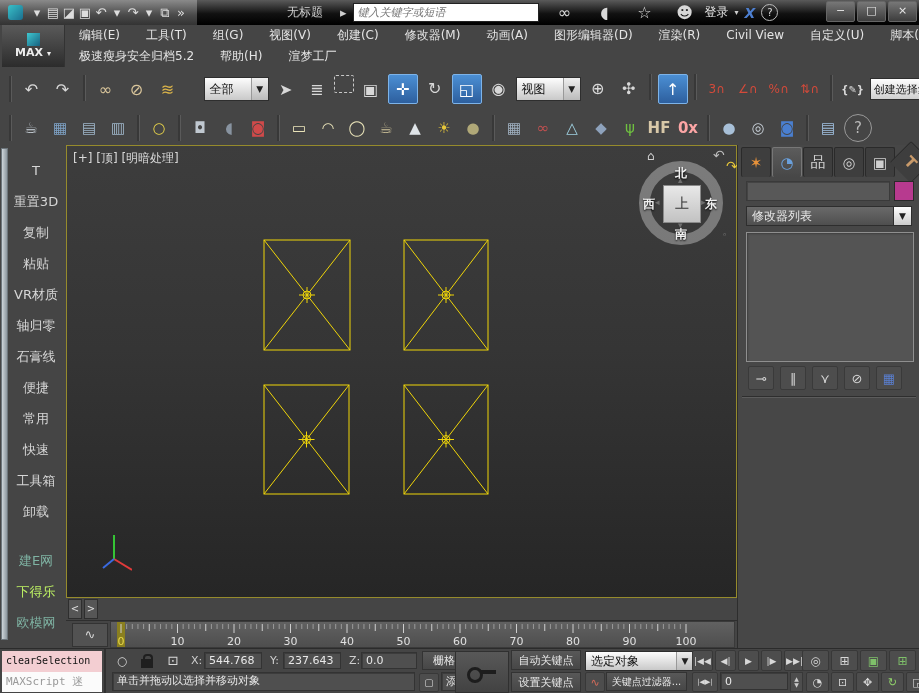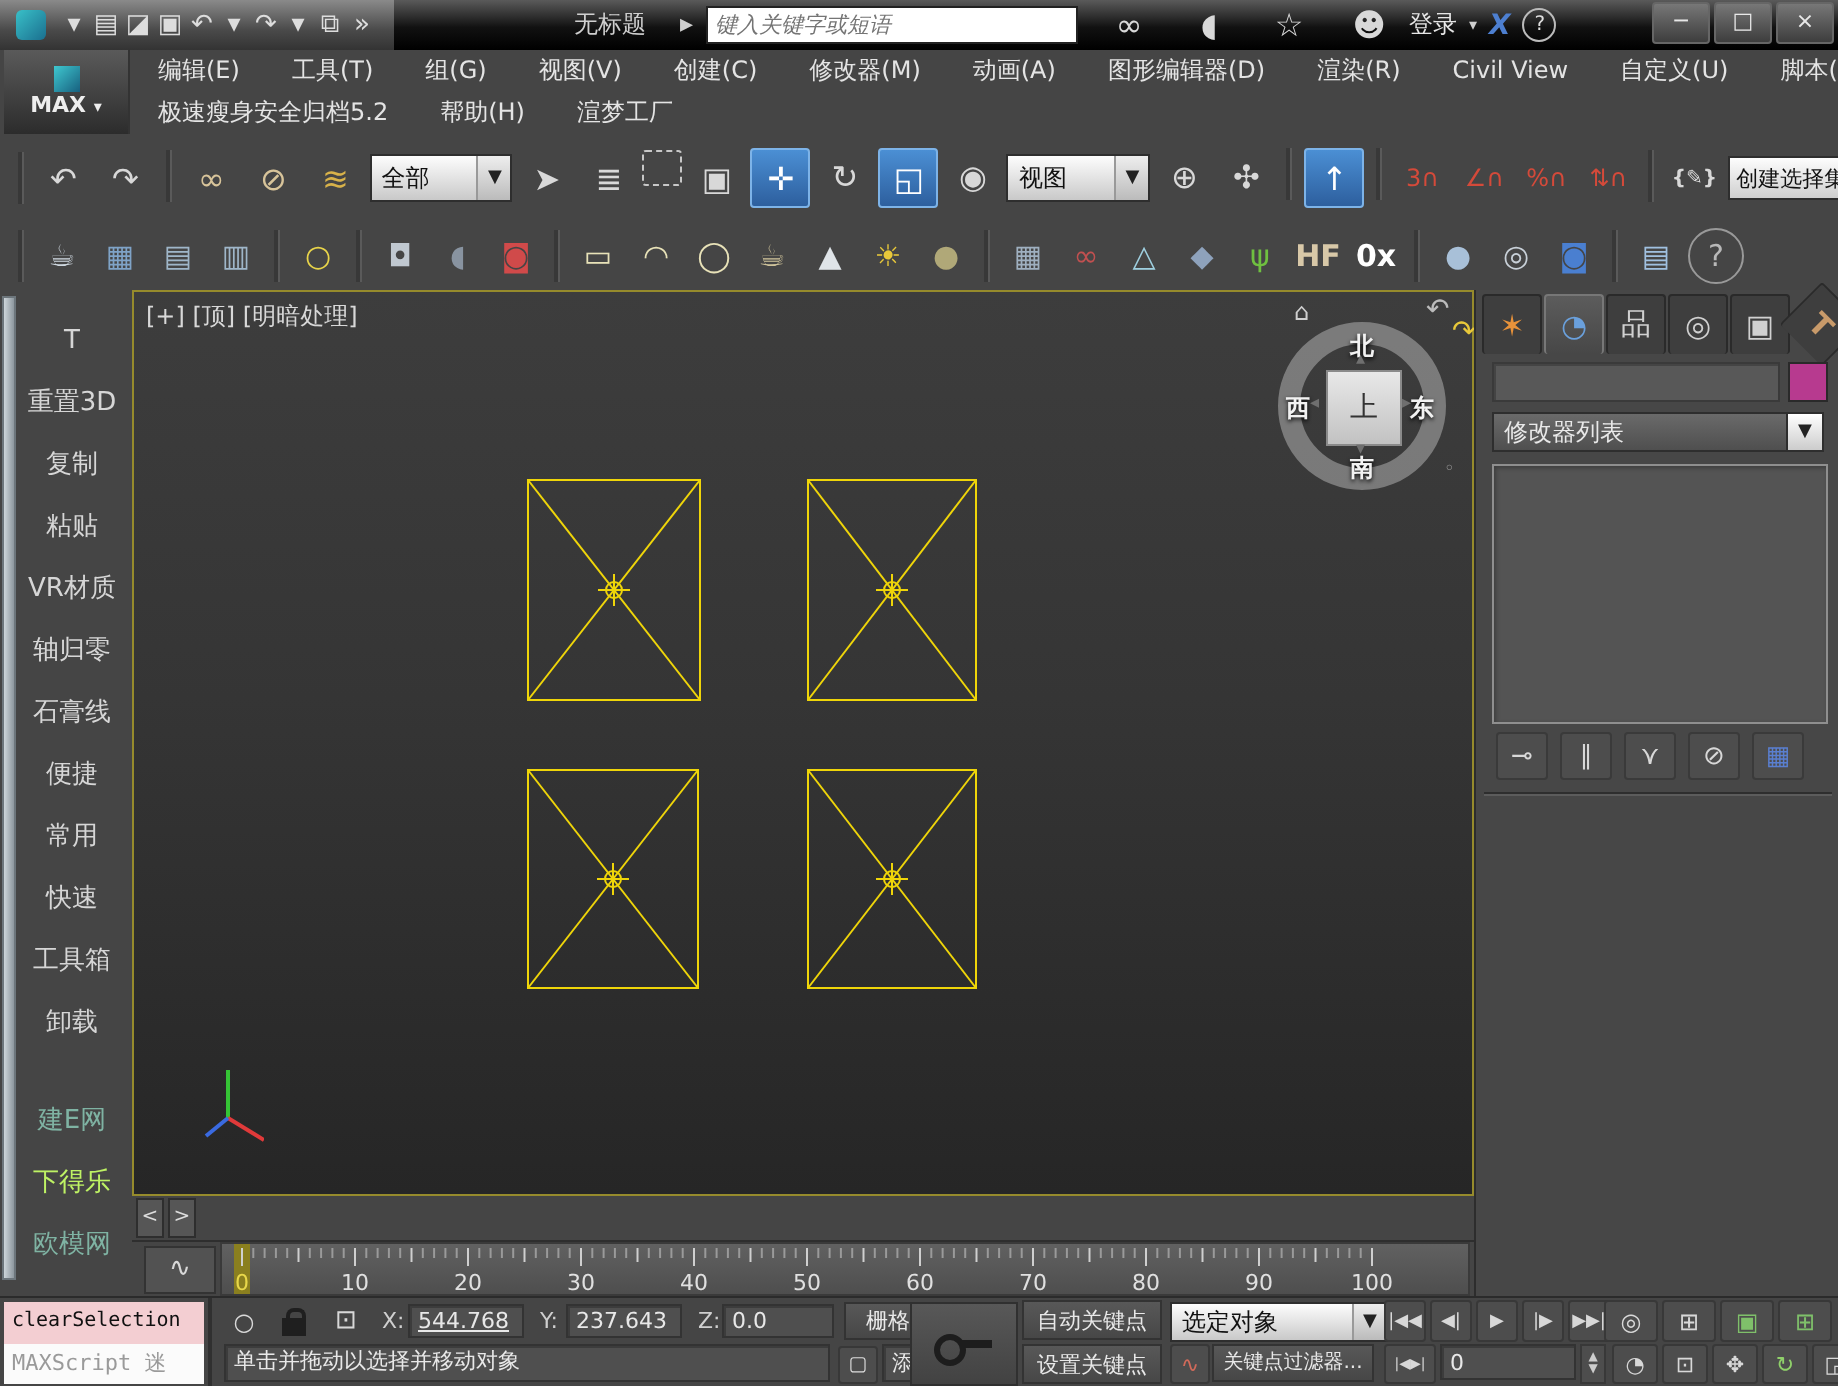--- a/index.html
+++ b/index.html
@@ -49,21 +49,21 @@
   .ticon.txt{font-size:10px;font-weight:bold;}
   .ticon.circ{border:1px solid #999;border-radius:50%;width:18px;height:18px;font-size:11px;}
   .ticon.dashed{border:1px dashed #c8c8c8;width:18px;height:16px;font-size:0;}
   .tsep{width:2px;height:26px;background:#383838;border-right:1px solid #5a5a5a;margin:0 3px;display:inline-block;}
   #toolbar2 .ticon{width:26px;height:26px;font-size:15px;}
   .litedd{height:22px;background:linear-gradient(#fdfdfd,#c9c9c9);border:1px solid #2e2e2e;
       color:#111;display:flex;align-items:center;font-size:12px;padding-left:5px;position:relative;}
   .litedd .arr{margin-left:auto;width:16px;height:100%;border-left:1px solid #999;
       display:flex;align-items:center;justify-content:center;color:#222;font-size:9px;
       background:linear-gradient(#eee,#bbb);}
-  #filter-dd{width:76px;} #coord-dd{width:76px;}
+  #filter-dd{width:76px;margin-left:19px;} #coord-dd{width:76px;}
   #namedset-field{width:62px;height:20px;background:linear-gradient(#fdfdfd,#cfcfcf);
       border:1px solid #2e2e2e;color:#111;font-size:11px;display:flex;align-items:center;
       padding:0 3px;white-space:nowrap;overflow:hidden;}
   
   #workspace{left:0;top:145px;width:919px;height:503px;}
   #sidebar{left:0;top:0;width:66px;height:503px;}
   #sidebar-handle{left:1px;top:3px;width:5px;height:490px;
       background:linear-gradient(90deg,#cdd5da,#8d979e);border:1px solid #6d767c;}
   #sidebar-items{left:6px;top:10px;width:60px;}
   .sbtn{height:31px;line-height:31px;text-align:center;color:#d6d6d6;font-size:13px;white-space:nowrap;}
@@ -273,21 +273,21 @@
       <span class="ticon" style="color: rgb(223, 228, 232);">▲</span>
       <span class="ticon" style="color: rgb(232, 200, 58);">☀</span>
       <span class="ticon" style="color: rgb(176, 168, 120);">●</span>
       <i class="tsep"></i>
       <span class="ticon" style="color: rgb(159, 176, 192);">▦</span>
       <span class="ticon" style="color: rgb(192, 80, 80);">∞</span>
       <span class="ticon" style="color: rgb(159, 208, 224);">△</span>
       <span class="ticon" style="color: rgb(142, 162, 188);">◆</span>
       <span class="ticon" style="color: rgb(111, 192, 64);">ψ</span>
       <span class="ticon txt" style="color: rgb(216, 200, 168);">HF</span>
-      <span class="ticon txt" style="color: #ffffff;">0x</span>
+      <span class="ticon txt" style="color: #fca5a5;">0x</span>
       <i class="tsep"></i>
       <span class="ticon" style="color: rgb(168, 192, 216);">●</span>
       <span class="ticon" style="color: rgb(200, 208, 216);">◎</span>
       <span class="ticon" style="color: rgb(74, 127, 208);">◙</span>
       <i class="tsep"></i>
       <span class="ticon" style="color: rgb(160, 192, 224);">▤</span>
       <span class="ticon circ" style="color: rgb(184, 184, 184);">?</span>
     </span>
 </div>
 
@@ -530,21 +530,21 @@
     <div id="mxs2" class="abs">MAXScript 迷</div>
   </div>
 
   <span class="ticon abs" style="left:112px;top:2px;width:20px;height:19px;font-size:12px;">○</span>
   <span class="ticon abs" style="left:137px;top:2px;width:20px;height:19px;">
       <span class="icon-lock"></span>
     </span>
   <span class="ticon abs" style="left:162px;top:2px;width:22px;height:19px;font-size:13px;">⊡</span>
 
   <span class="slab abs" style="left:191px;top:2px;">X:</span>
-  <span class="sfield abs" style="left:204px;top:3px;width:58px;height:17px;text-decoration:underline;">544.768</span>
+  <span class="sfield abs" style="left:204px;top:3px;width:58px;height:17px;">544.768</span>
   <span class="slab abs" style="left:270px;top:2px;">Y:</span>
   <span class="sfield abs" style="left:283px;top:3px;width:58px;height:17px;">237.643</span>
   <span class="slab abs" style="left:349px;top:2px;">Z:</span>
   <span class="sfield abs" style="left:361px;top:3px;width:56px;height:17px;">0.0</span>
 
   <span class="sbtn2 abs" style="left:422px;top:2px;width:44px;height:19px;line-height:18px;">栅格</span>
   <div id="key-big" class="abs">
       <span class="icon-key"></span>
     </div>
 

